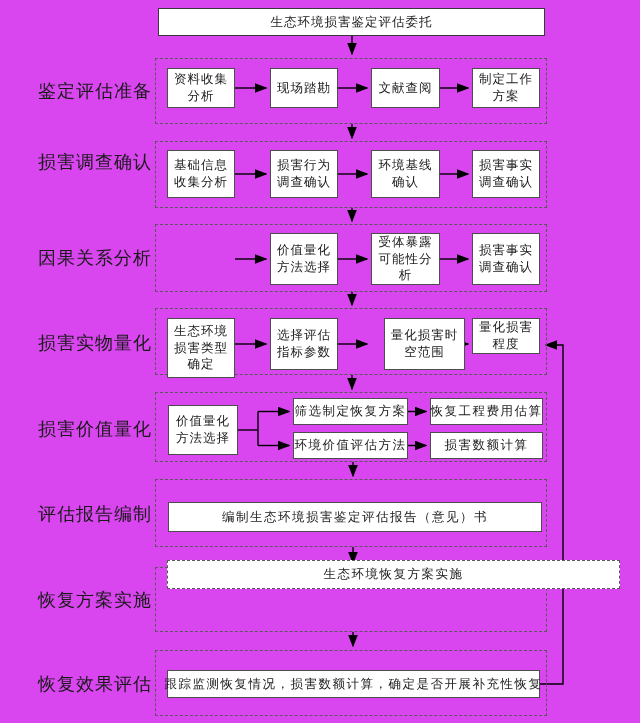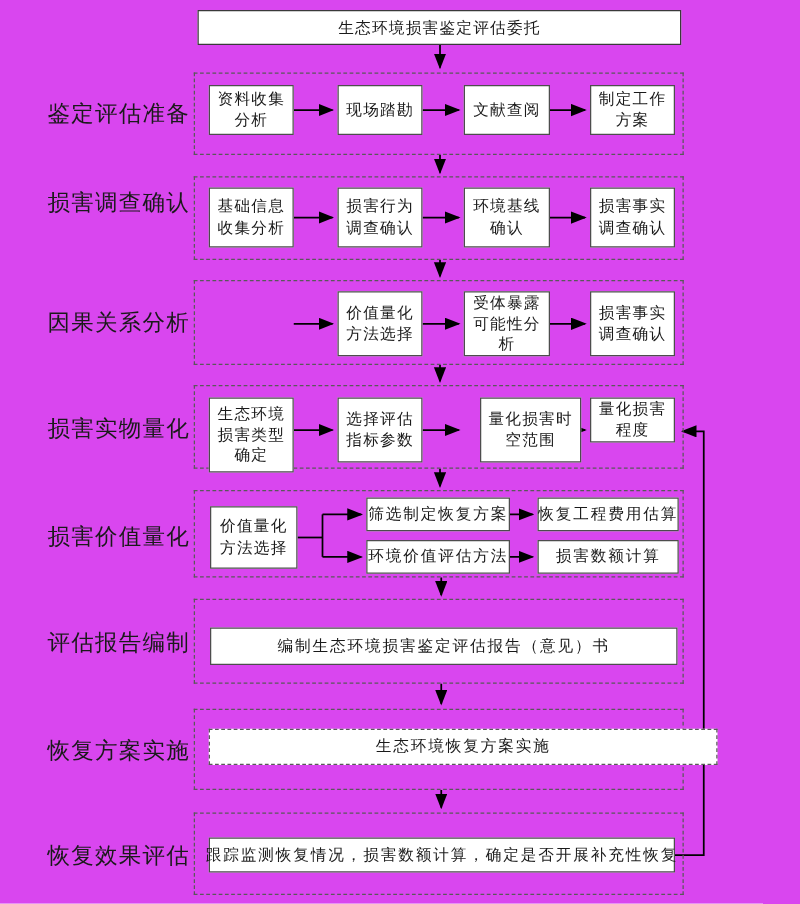--- a/index.html
+++ b/index.html
@@ -126,17 +126,17 @@
   <div class="node" style="left:472px;top:318px;width:68px;height:36px">量化损害程度</div>
 
   <div class="node" style="left:168px;top:405px;width:70px;height:50px">价值量化方法选择</div>
   <div class="node wide" style="left:293px;top:398px;width:115px;height:27px">筛选制定恢复方案</div>
   <div class="node wide" style="left:430px;top:398px;width:113px;height:27px">恢复工程费用估算</div>
   <div class="node wide" style="left:293px;top:432px;width:115px;height:27px">环境价值评估方法</div>
   <div class="node wide" style="left:430px;top:432px;width:113px;height:27px">损害数额计算</div>
 
   <div class="node wide" style="left:168px;top:502px;width:374px;height:30px">编制生态环境损害鉴定评估报告（意见）书</div>
 
-  <div class="node wide dashed" style="left:167px;top:583px;width:407px;height:29px">生态环境恢复方案实施</div>
+  <div class="node wide dashed" style="left:167px;top:560px;width:453px;height:29px">生态环境恢复方案实施</div>
 
   <div class="node wide" style="left:167px;top:670px;width:373px;height:28px">跟踪监测恢复情况，损害数额计算，确定是否开展补充性恢复</div>
 
 </div>
 
 </body></html>

